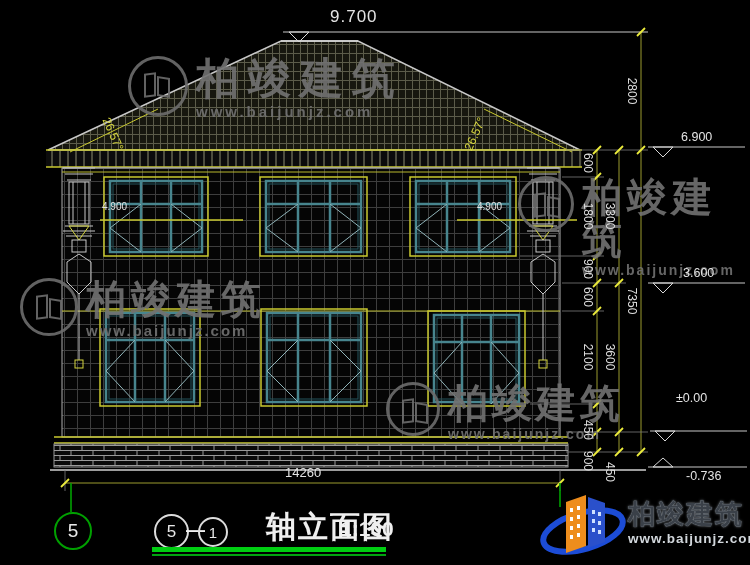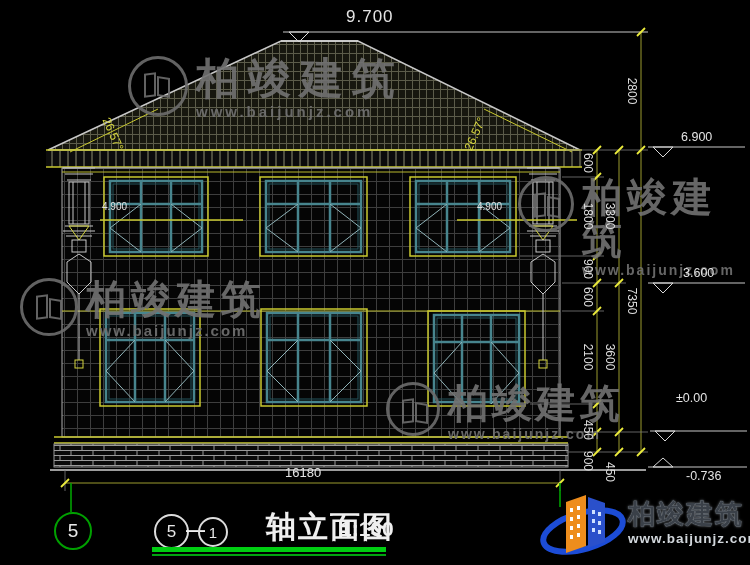--- a/index.html
+++ b/index.html
@@ -233,21 +233,21 @@
     <div class="wm-circle" style="width:48px;height:48px;">
         <div class="b1"></div>
         <div class="b2"></div>
       </div>
     <div class="wm-texts">
       <div class="wm-name" style="font-size:40px;letter-spacing:4px;">柏竣建筑</div>
       <div class="wm-url" style="font-size:14px;letter-spacing:2px;">www.baijunjz.com</div>
     </div>
   </div>
 
-  <div class="t big" style="left:330px;top:8px;margin-left:16px;">9.700</div>
+  <div class="t big" style="left:330px;top:8px;">9.700</div>
   <div class="t elev" style="left:681px;top:131px;">6.900</div>
   <div class="t elev" style="left:683px;top:267px;">3.600</div>
   <div class="t elev" style="left:676px;top:392px;">±0.00</div>
   <div class="t elev" style="left:686px;top:470px;">-0.736</div>
 
   <div class="t sill" style="left:102px;top:202px;">4.900</div>
   <div class="t sill" style="left:477px;top:202px;">4.900</div>
 
   <div class="t ang" style="left:113px;top:134px;transform:translate(-50%,-50%) rotate(66deg);">26.57°</div>
   <div class="t ang" style="left:475px;top:134px;transform:translate(-50%,-50%) rotate(-66deg);">26.57°</div>
@@ -260,21 +260,21 @@
   <div class="t dimv" style="left:588px;top:430px;">450</div>
   <div class="t dimv" style="left:588px;top:461px;">900</div>
 
   <div class="t dimv" style="left:610px;top:216px;">3300</div>
   <div class="t dimv" style="left:610px;top:357px;">3600</div>
   <div class="t dimv" style="left:610px;top:472px;">450</div>
 
   <div class="t dimv" style="left:632px;top:91px;">2800</div>
   <div class="t dimv" style="left:632px;top:301px;">7350</div>
 
-  <div class="t" style="left:285px;top:466px;font-size:13px;">16180</div>
+  <div class="t" style="left:285px;top:466px;font-size:13px;">14260</div>
 
   <div class="bubble" style="left:54px;top:512px;width:34px;height:34px;border:2px solid #00a000;font-size:19px;">5</div>
 
   <div class="bubble" style="left:154px;top:514px;width:31px;height:31px;border:2px solid #dcdcdc;font-size:17px;">5</div>
   <div class="tb-title" style="left:186px;top:519px;font-size:19px;">—</div>
   <div class="bubble" style="left:198px;top:517px;width:26px;height:26px;border:2px solid #dcdcdc;font-size:15px;">1</div>
   <div class="tb-title" style="left:228px;top:507px;font-size:30px;letter-spacing:2px;margin-left:38px;">轴立面图</div>
   <div class="tb-title" style="left:340px;top:517px;font-size:21px;">1:100</div>
   <div class="greenbar" style="left:152px;top:547px;width:234px;height:5px;background:#00ce12;"></div>
   <div class="greenbar" style="left:152px;top:554px;width:234px;height:2px;background:#00a510;"></div>

